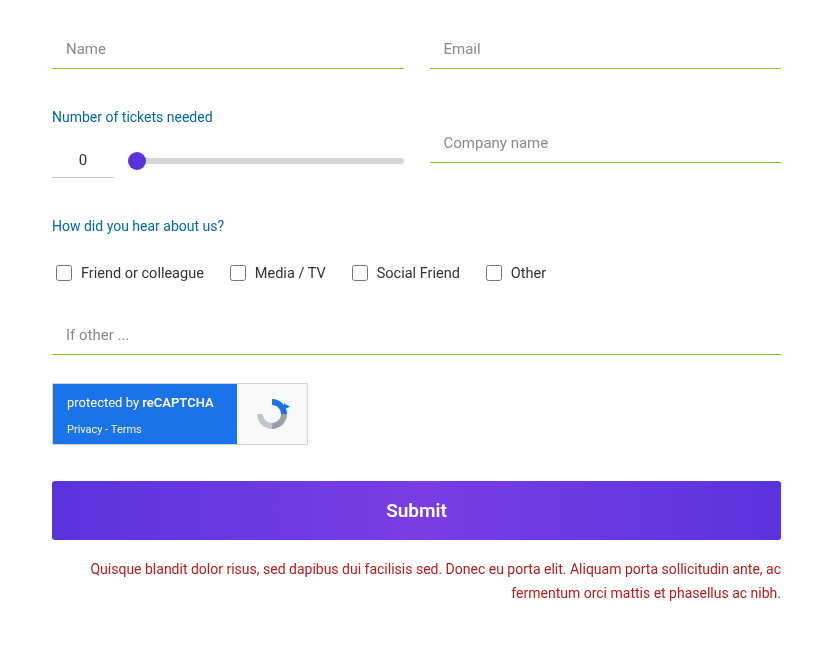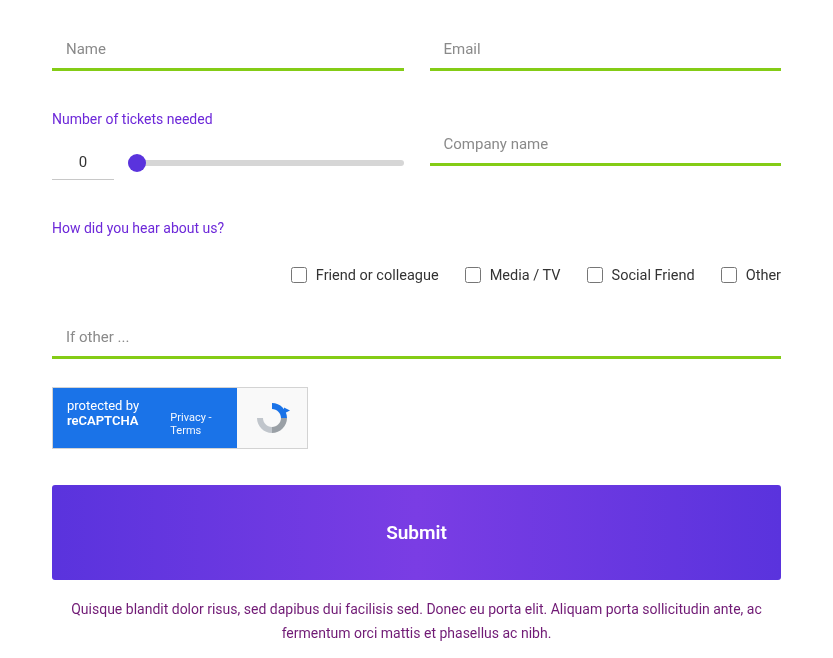--- a/index.html
+++ b/index.html
@@ -15,33 +15,33 @@
     display: flex;
     gap: 26px;
   }
   .col {
     flex: 1;
     display: flex;
     flex-direction: column;
   }
   .field {
     border: none;
-    border-bottom: 3px solid #84cc16;
+    border-bottom: 1px solid #84cc16;
     padding: 10px 14px;
     font-size: 15px;
     color: #333;
     outline: none;
     background: transparent;
     width: 100%;
     font-family: inherit;
   }
   .field::placeholder { color: #8a8a8a; }
   .label {
     font-size: 14px;
-    color: #6d28d9;
+    color: #0369a1;
     margin-bottom: 18px;
     display: block;
   }
   .slider-row {
     display: flex;
     align-items: center;
     gap: 14px;
   }
   .num-input {
     width: 62px;
@@ -78,21 +78,20 @@
     border-radius: 50%;
     background: #5a33dd;
     border: none;
     cursor: pointer;
   }
   .checkbox-group {
     display: flex;
     flex-wrap: wrap;
     gap: 22px;
     align-items: center;
-    justify-content: flex-end;
   }
   .check-item {
     display: flex;
     align-items: center;
     gap: 6px;
     font-size: 14.5px;
     color: #333;
   }
   .check-item input[type=checkbox] {
     width: 16px;
@@ -107,48 +106,48 @@
     background: #fff;
     height: 62px;
     width: 256px;
   }
   .recaptcha-left {
     background: #1a73e8;
     color: #fff;
     flex: 1;
     padding: 10px 14px 8px 14px;
     display: flex;
-    flex-direction: row;
+    flex-direction: column;
     justify-content: center;
   }
   .recaptcha-left .prot { font-size: 13px; }
   .recaptcha-left .prot b { font-weight: 600; }
   .recaptcha-left .links { font-size: 11px; margin-top: 13px; opacity: 0.95; }
   .recaptcha-right {
     width: 70px;
     display: flex;
     align-items: center;
     justify-content: center;
     background: #f9f9f9;
   }
   .submit-btn {
     width: 100%;
-    padding: 36px 0;
+    padding: 18px 0;
     background: linear-gradient(90deg, #5a33dd, #7a3de4, #5a33dd);
     color: #fff;
     font-size: 19px;
     font-weight: 600;
     border: none;
     border-radius: 3px;
     cursor: pointer;
     font-family: inherit;
   }
   .footer-text {
-    text-align: center;
-    color: #701a75;
+    text-align: right;
+    color: #b91c1c;
     font-size: 14px;
     line-height: 1.7;
     margin-top: 18px;
   }
   .section { margin-top: 40px; }
   .bottom-align { justify-content: center; }
 </style>
 </head>
 <body>
 

